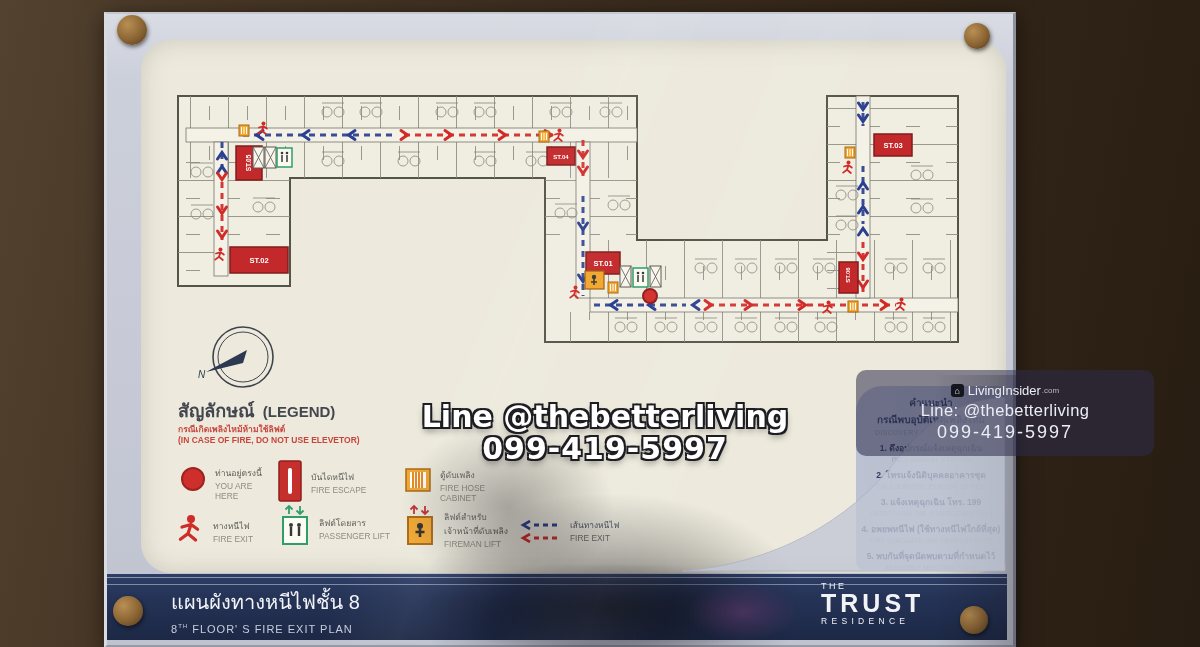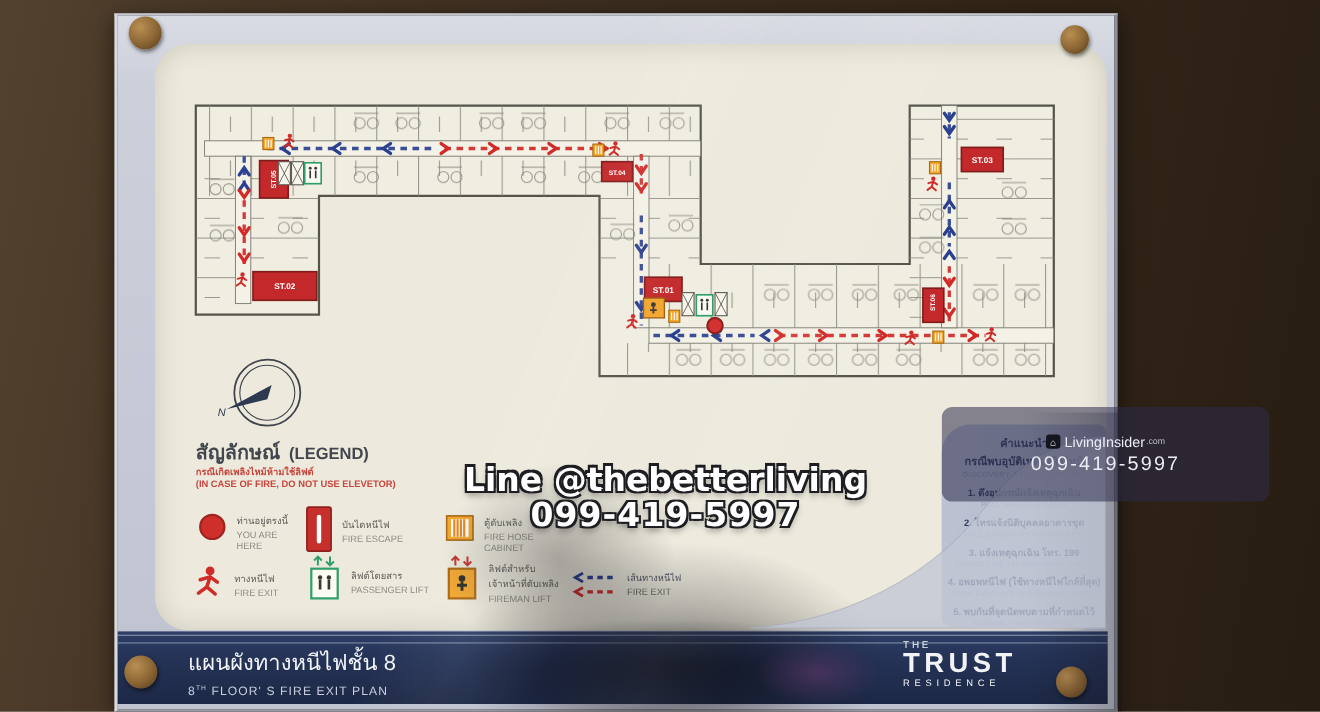--- a/index.html
+++ b/index.html
@@ -48,21 +48,21 @@
   .f-en sup{font-size:6px;}
   .brandbox{position:absolute;left:714px;top:7px;width:110px;color:#f2f3f6;}
   .b1{font-size:9px;letter-spacing:2.5px;}
   .b2{font-size:25px;font-weight:bold;letter-spacing:4px;line-height:24px;}
   .b3{font-size:8.5px;letter-spacing:4.3px;margin-top:1px;}
   
   .screw{position:absolute;border-radius:50%;
          background:radial-gradient(circle at 35% 32%,#b98f52,#8a6433 55%,#5f4322 90%);
          box-shadow:1px 2px 4px rgba(0,0,0,.55);}
   
-  .wm-center{position:absolute;left:355px;top:420px;width:500px;text-align:center;
+  .wm-center{position:absolute;left:355px;top:400px;width:500px;text-align:center;
        color:#fff;font-weight:bold;font-family:"DejaVu Sans",sans-serif;z-index:30;}
   .wm-center .l1{font-size:30px;line-height:33px;}
   .wm-center .l2{font-size:30px;line-height:32px;letter-spacing:1px;}
   .wm-center div{text-shadow:-2px -2px 0 #1d1d22,2px -2px 0 #1d1d22,-2px 2px 0 #1d1d22,2px 2px 0 #1d1d22,0 4px 7px rgba(0,0,0,.45);}
   .wm-badge{position:absolute;left:856px;top:370px;width:298px;height:86px;z-index:31;
        background:rgba(44,44,74,.55);border-radius:10px;color:#ecedf4;
        display:flex;flex-direction:column;align-items:center;justify-content:center;}
   .wb-logo{font-size:13px;display:flex;align-items:center;}
   .wb-ic{display:inline-flex;width:13px;height:13px;background:#15151f;border-radius:3px;
        color:#fff;font-size:9px;align-items:center;justify-content:center;margin-right:4px;}
@@ -449,15 +449,16 @@
     <div class="l2">099-419-5997</div>
   </div>
 
   <div class="wm-badge">
     <div class="wb-logo">
       <span class="wb-ic">⌂</span>
       <span>Living</span>
         <span class="wb-bold">Insider</span>
         <span class="wb-com">.com</span>
     </div>
+    <div class="wb-line">Line: @thebetterliving</div>
     <div class="wb-phone">099-419-5997</div>
   </div>
 </div>
 
 </body></html>

